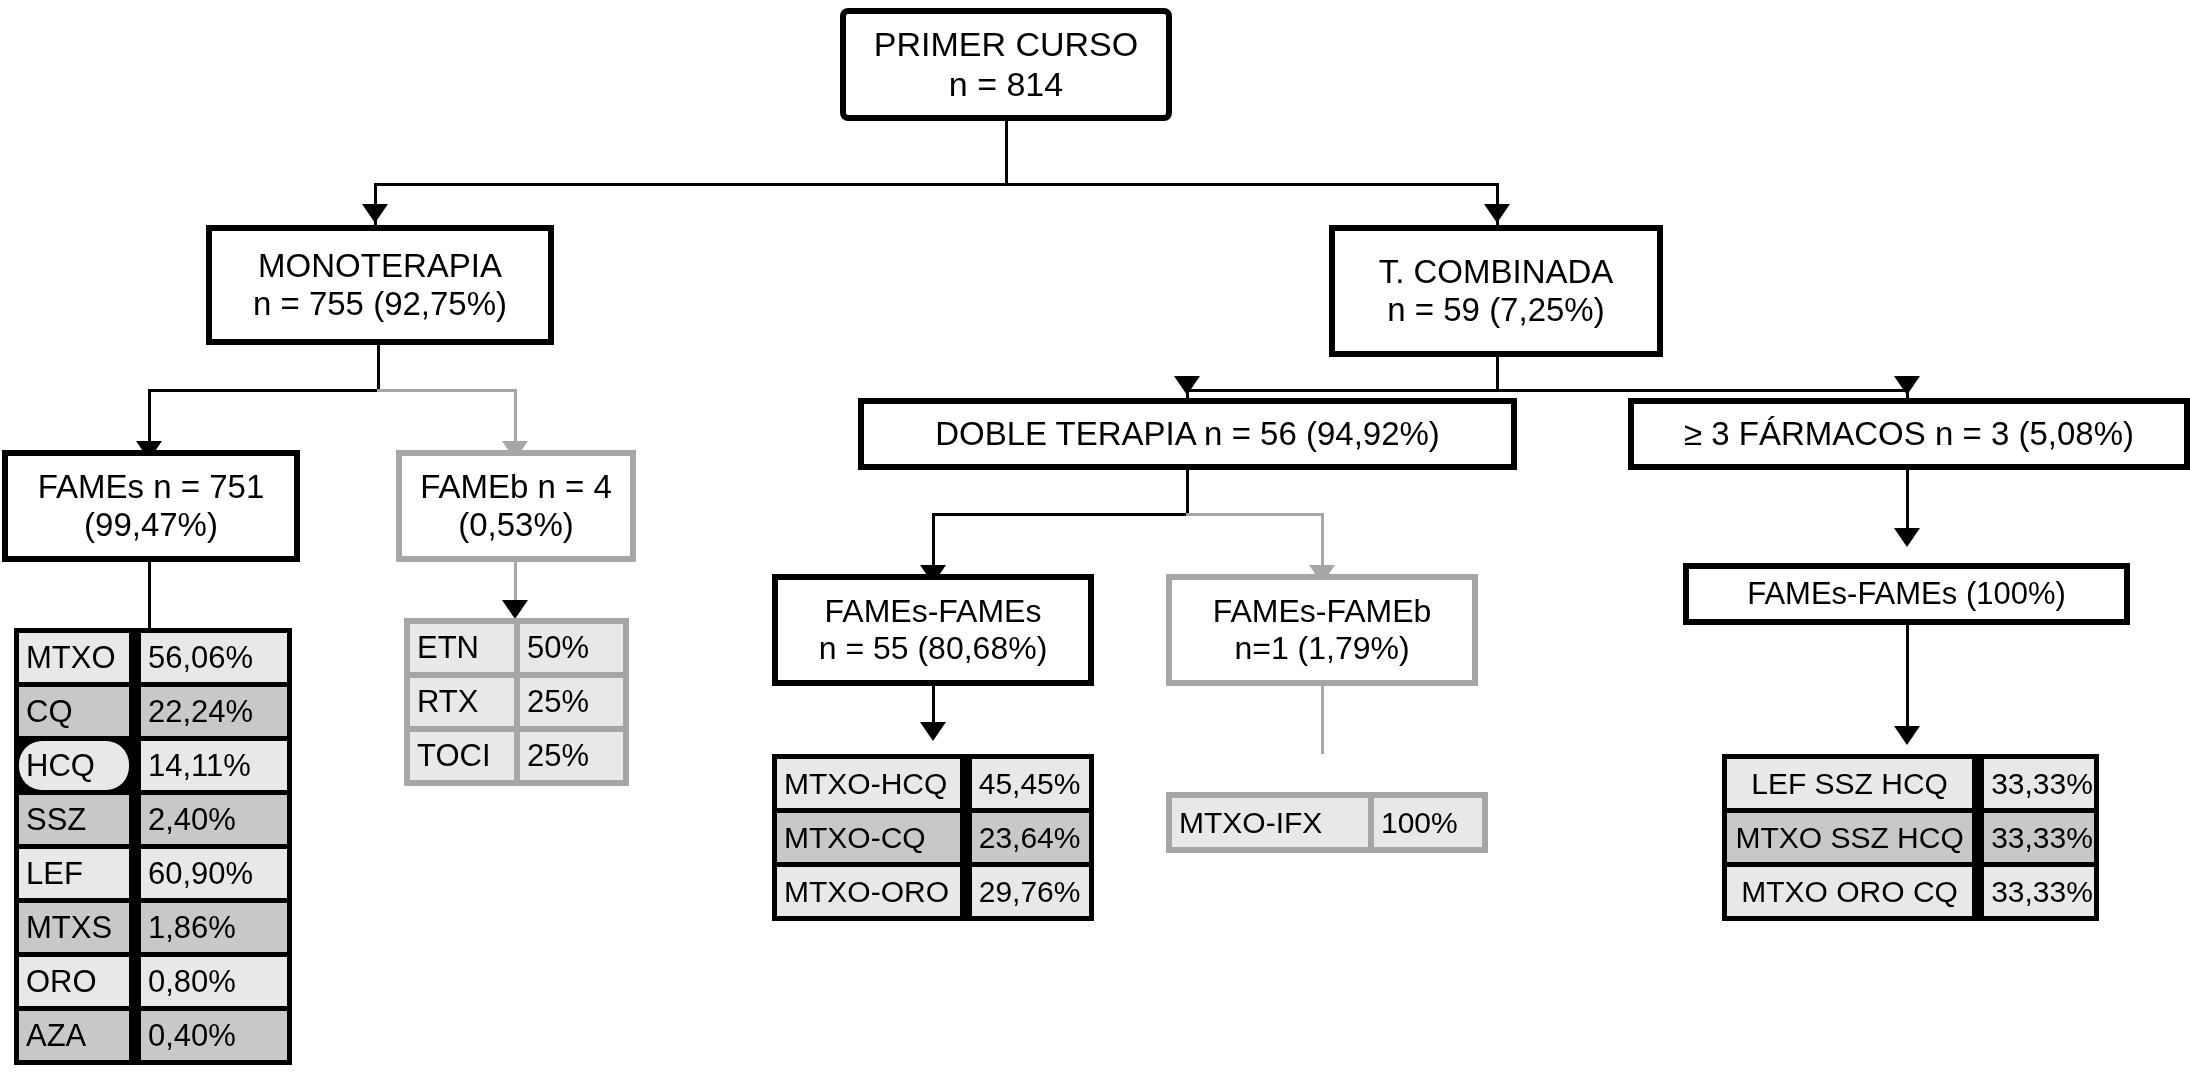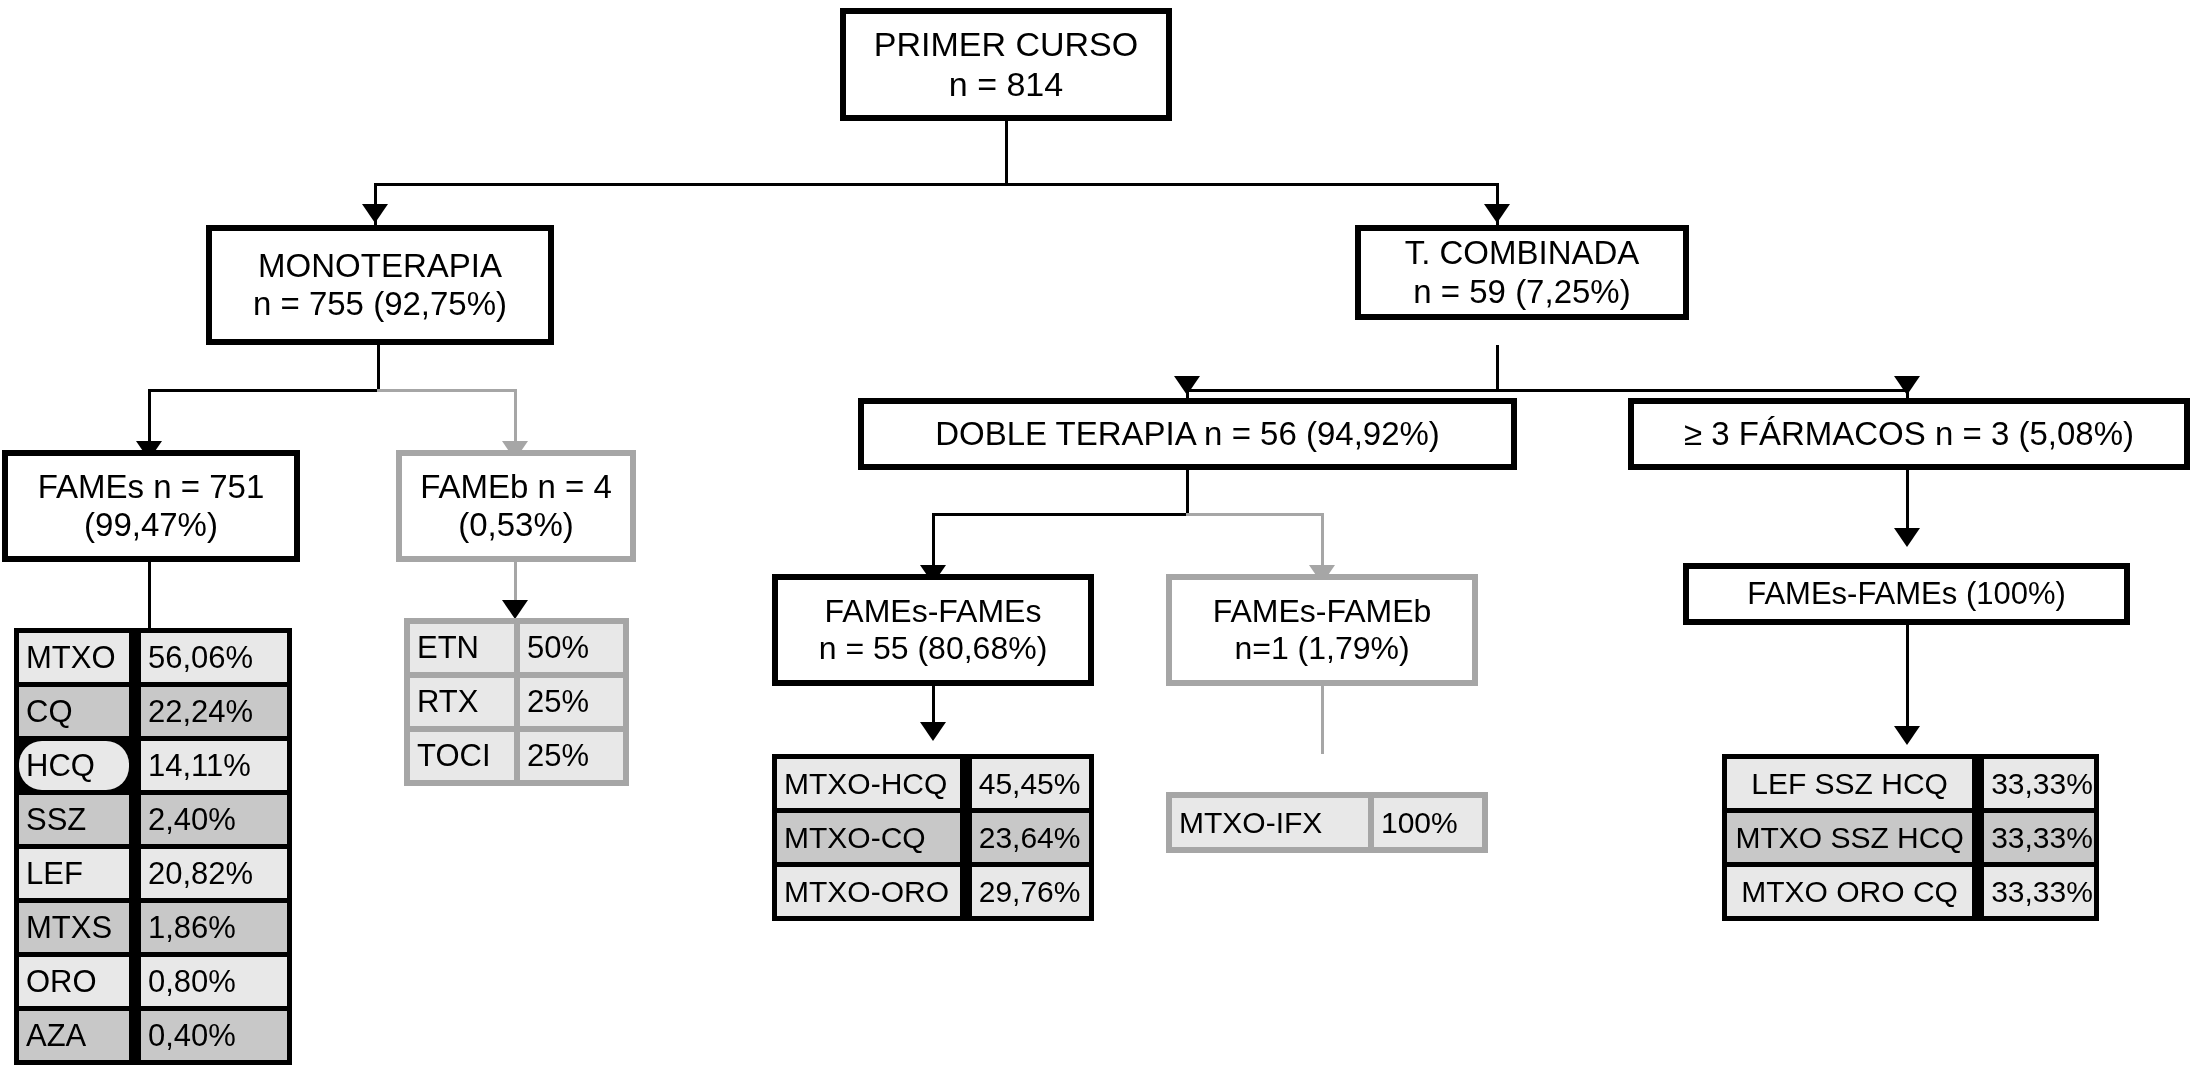--- a/index.html
+++ b/index.html
@@ -83,31 +83,31 @@
   <div class="arrow k" style="left:920px;top:722px;"></div>
 
   <div class="seg v g" style="left:1321px;top:686px;height:68px;"></div>
 
   <div class="seg v k" style="left:1906px;top:470px;height:68px;"></div>
   <div class="arrow k" style="left:1894px;top:528px;"></div>
 
   <div class="seg v k" style="left:1906px;top:625px;height:112px;"></div>
   <div class="arrow k" style="left:1894px;top:726px;"></div>
 
-  <div class="node black" style="left:840px;top:8px;width:332px;height:113px;font-size:34px;">
+  <div class="node black" style="left:840px;top:8px;width:332px;height:113px;font-size:34px;border-radius:8px;">
     <span class="ln">PRIMER CURSO</span>
     <span class="ln">n = 814</span>
   </div>
 
   <div class="node black" style="left:206px;top:225px;width:348px;height:120px;font-size:33px;">
     <span class="ln">MONOTERAPIA</span>
     <span class="ln">n = 755 (92,75%)</span>
   </div>
 
-  <div class="node black" style="left:1329px;top:225px;width:334px;height:95px;font-size:33px;margin-left:26px;">
+  <div class="node black" style="left:1329px;top:225px;width:334px;height:132px;font-size:33px;">
     <span class="ln">T. COMBINADA</span>
     <span class="ln">n = 59 (7,25%)</span>
   </div>
 
   <div class="node black" style="left:2px;top:450px;width:298px;height:112px;font-size:33px;">
     <span class="ln">FAMEs n = 751</span>
     <span class="ln">(99,47%)</span>
   </div>
 
   <div class="node gray" style="left:396px;top:450px;width:240px;height:112px;font-size:33px;">
@@ -149,21 +149,21 @@
       <div class="trow">
         <div class="cell lt lbl" style="width: 113px; height: 49px; font-size: 31px; border-radius: 23px;">HCQ</div>
         <div class="cell lt val" style="width: 150px; height: 49px; font-size: 31px;">14,11%</div>
       </div>
       <div class="trow">
         <div class="cell dk lbl" style="width: 113px; height: 49px; font-size: 31px;">SSZ</div>
         <div class="cell dk val" style="width: 150px; height: 49px; font-size: 31px;">2,40%</div>
       </div>
       <div class="trow">
         <div class="cell lt lbl" style="width: 113px; height: 49px; font-size: 31px;">LEF</div>
-        <div class="cell lt val" style="width: 150px; height: 49px; font-size: 31px;">20,82%</div>
+        <div class="cell lt val" style="width: 150px; height: 49px; font-size: 31px;">60,90%</div>
       </div>
       <div class="trow">
         <div class="cell dk lbl" style="width: 113px; height: 49px; font-size: 31px; text-align: center;">MTXS</div>
         <div class="cell dk val" style="width: 150px; height: 49px; font-size: 31px;">1,86%</div>
       </div>
       <div class="trow">
         <div class="cell lt lbl" style="width: 113px; height: 49px; font-size: 31px;">ORO</div>
         <div class="cell lt val" style="width: 150px; height: 49px; font-size: 31px;">0,80%</div>
       </div>
       <div class="trow">

